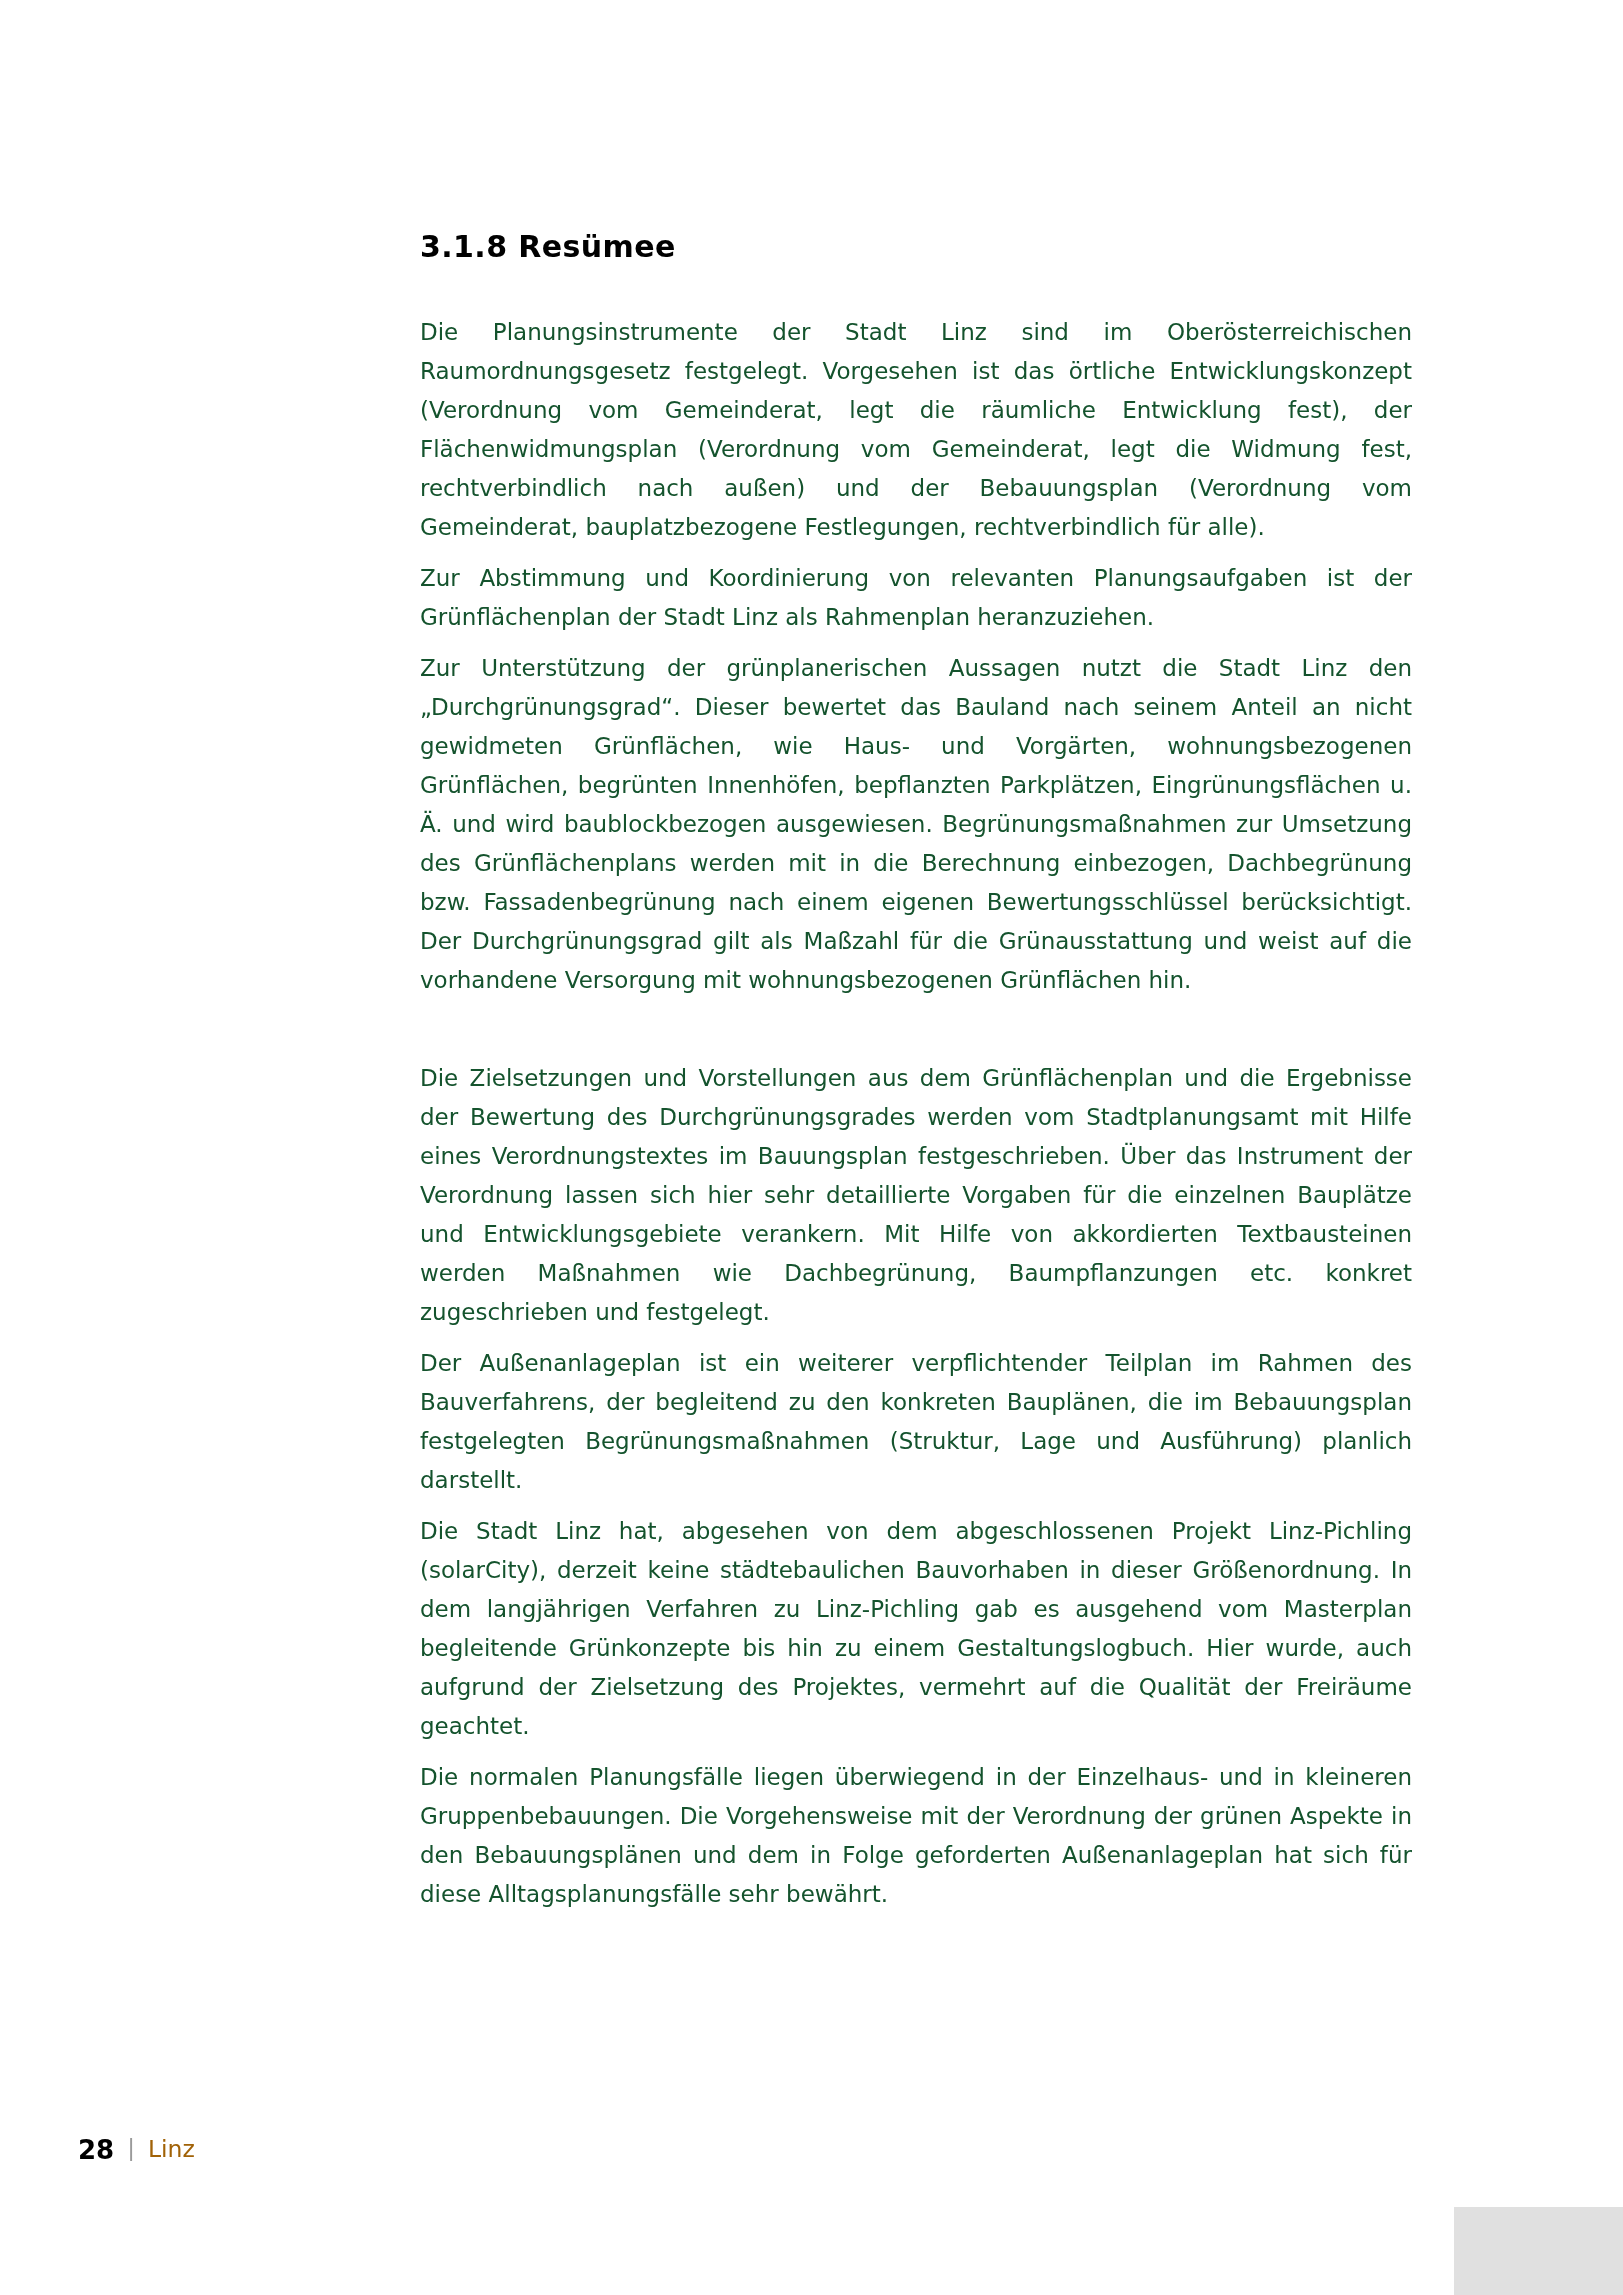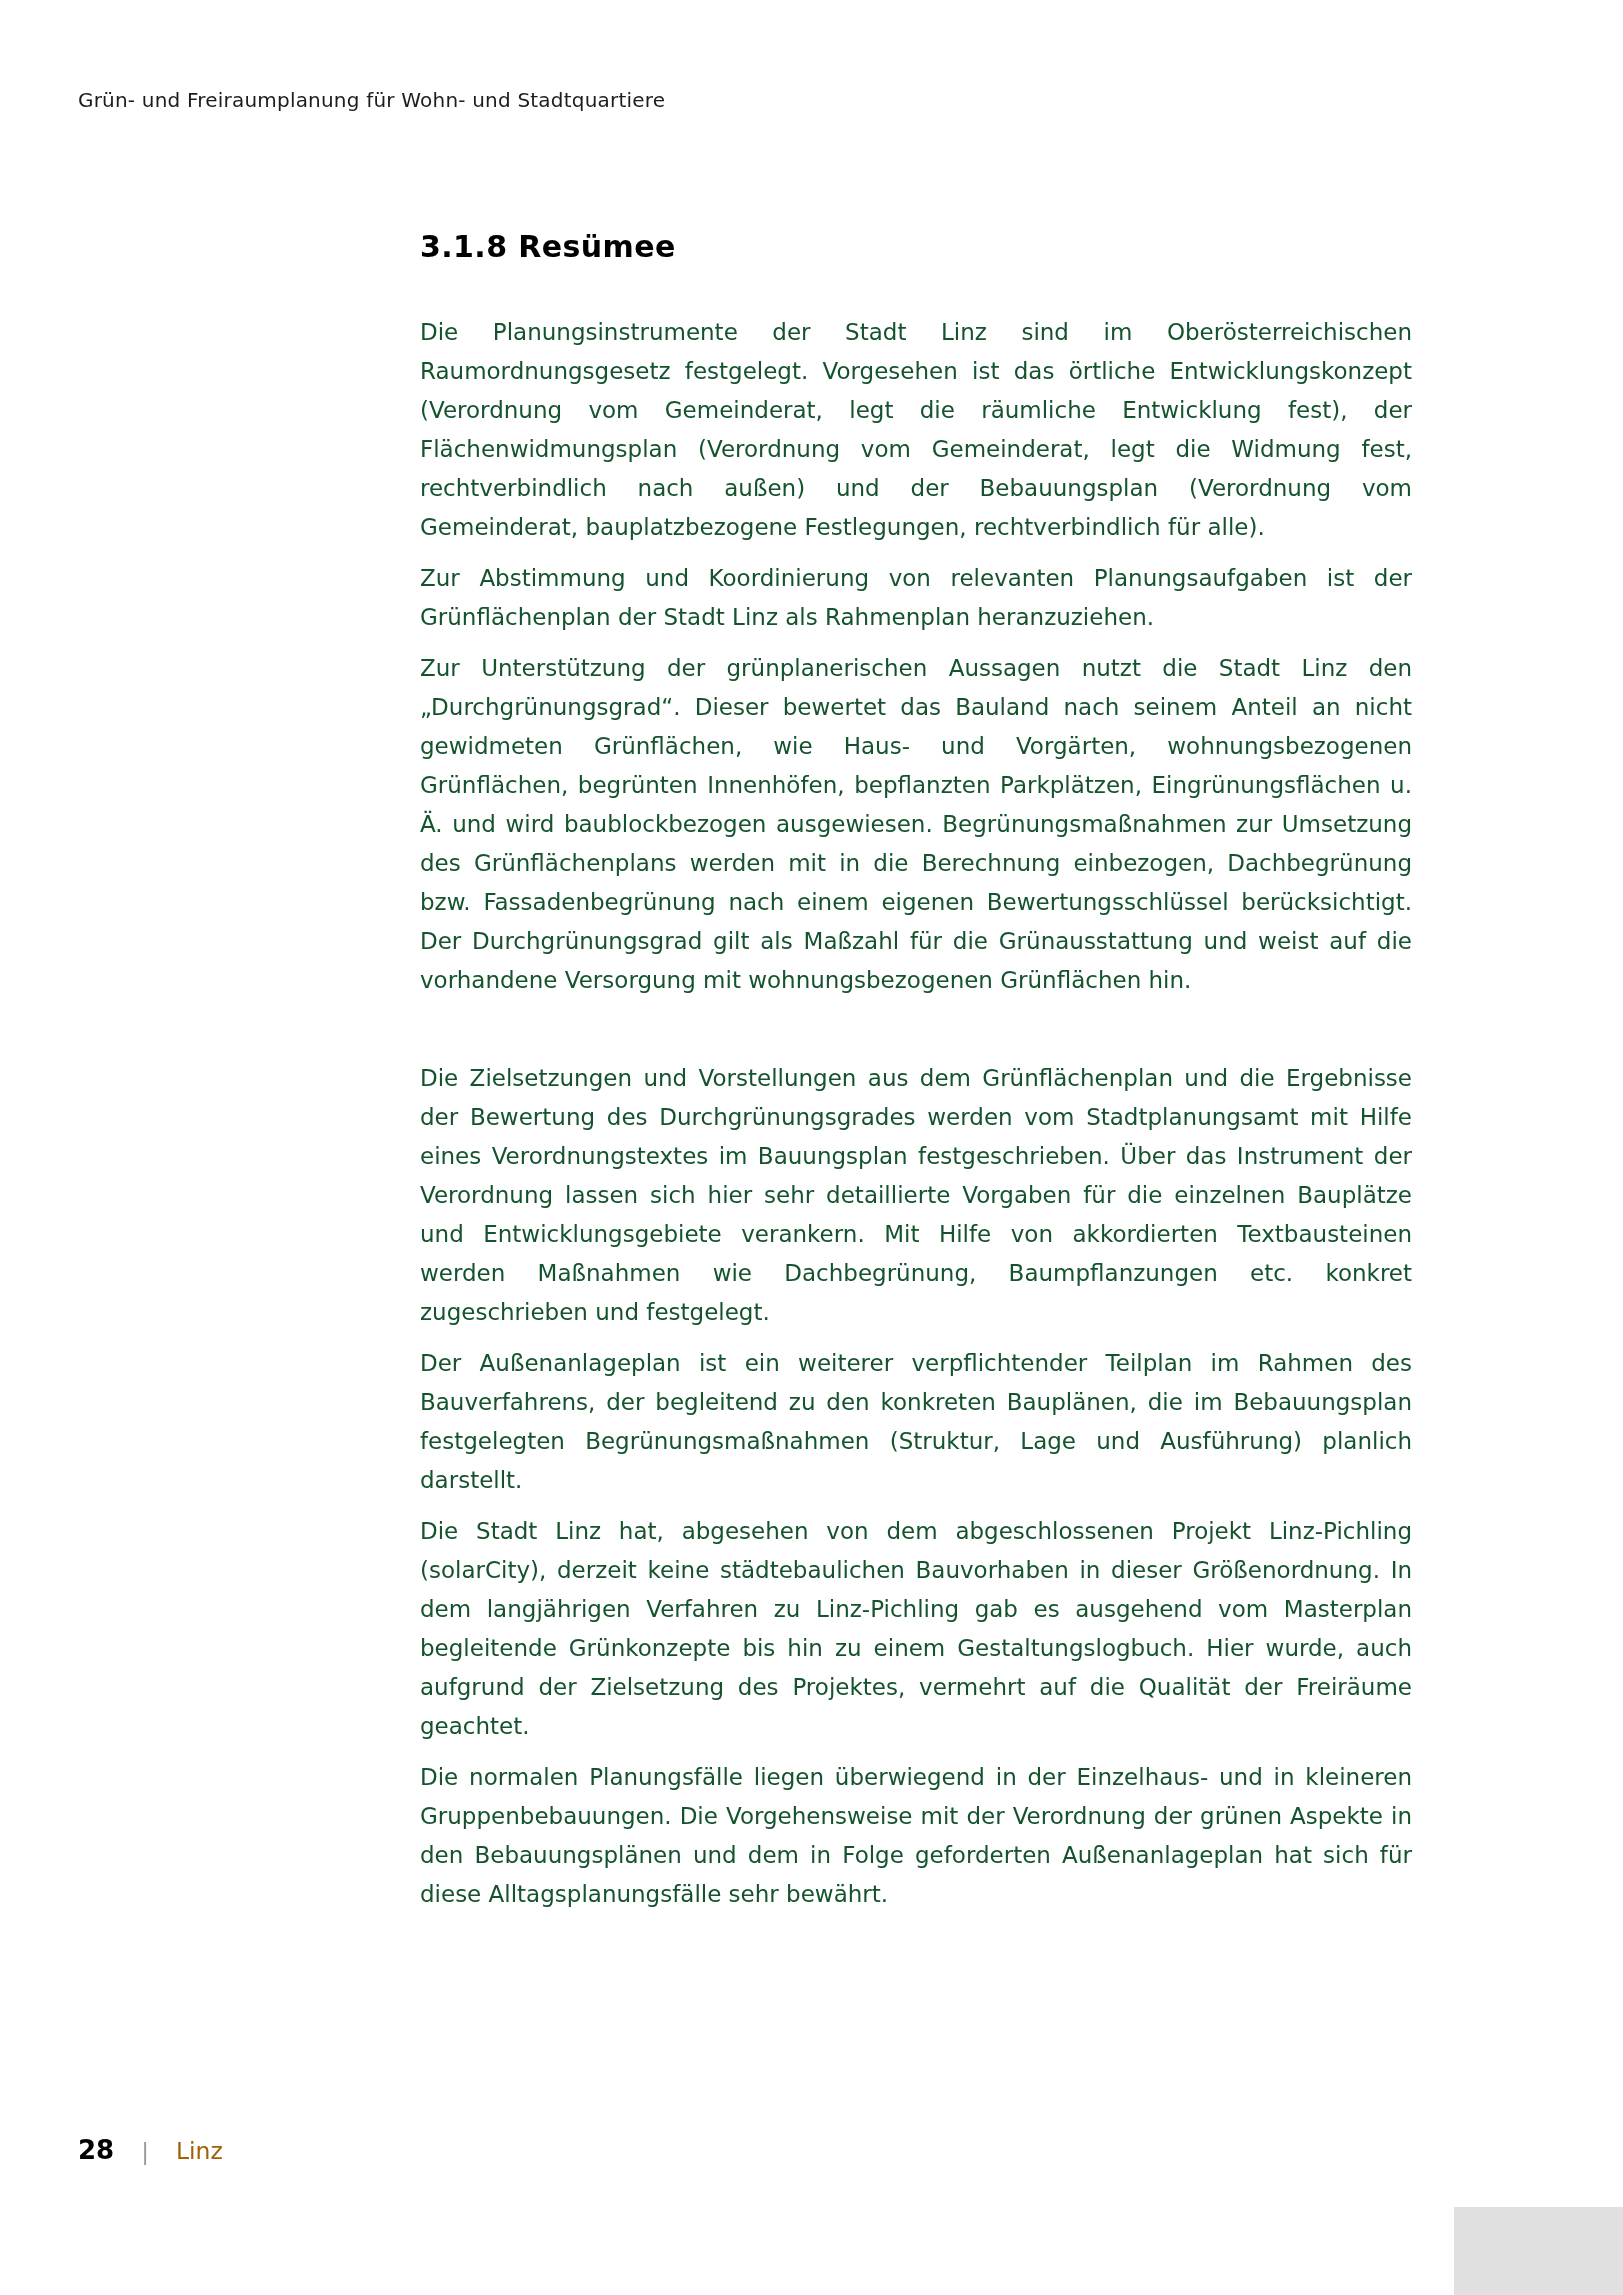--- a/index.html
+++ b/index.html
@@ -74,22 +74,22 @@
   .para.spaced {
     margin-top: 59px;
   }
 
   
   .footer {
     position: absolute;
     left: 78px;
     bottom: 130px;
     display: flex;
-    align-items: flex-end;
-    gap: 27px;
+    align-items: flex-start;
+    gap: 13px;
   }
   .footer .page-number {
     font-size: 26px;
     font-weight: bold;
     color: #000;
   }
   .footer .sep {
     font-size: 23px;
     color: #9a9a9a;
     font-weight: 400;
@@ -108,21 +108,20 @@
     width: 169px;
     height: 88px;
     background: #e0e0e0;
   }
 </style>
 </head>
 <body>
 
 <div class="page">
 
-  <div class="running-head">Grün- und Freiraumplanung für Wohn- und Stadtquartiere</div>
 
   <div class="content">
 
     <h1 class="section-title">3.1.8 Resümee</h1>
 
     <p class="para">Die Planungsinstrumente der Stadt Linz sind im Oberösterreichischen Raumordnungsgesetz festgelegt. Vorgesehen ist das örtliche Entwicklungskonzept (Verordnung vom Gemeinderat, legt die räumliche Entwicklung fest), der Flächenwidmungsplan (Verordnung vom Gemeinderat, legt die Widmung fest, rechtverbindlich nach außen) und der Bebauungsplan (Verordnung vom Gemeinderat, bauplatzbezogene Festlegungen, rechtverbindlich für alle).</p>
     <p class="para">Zur Abstimmung und Koordinierung von relevanten Planungsaufgaben ist der Grünflächenplan der Stadt Linz als Rahmenplan heranzuziehen.</p>
     <p class="para">Zur Unterstützung der grünplanerischen Aussagen nutzt die Stadt Linz den „Durchgrünungsgrad“. Dieser bewertet das Bauland nach seinem Anteil an nicht gewidmeten Grünflächen, wie Haus- und Vorgärten, wohnungsbezogenen Grünflächen, begrünten Innenhöfen, bepflanzten Parkplätzen, Eingrünungsflächen u. Ä. und wird baublockbezogen ausgewiesen. Begrünungsmaßnahmen zur Umsetzung des Grünflächenplans werden mit in die Berechnung einbezogen, Dachbegrünung bzw. Fassadenbegrünung nach einem eigenen Bewertungsschlüssel berücksichtigt. Der Durchgrünungsgrad gilt als Maßzahl für die Grünausstattung und weist auf die vorhandene Versorgung mit wohnungsbezogenen Grünflächen hin.</p>
     <p class="para spaced">Die Zielsetzungen und Vorstellungen aus dem Grünflächenplan und die Ergebnisse der Bewertung des Durchgrünungsgrades werden vom Stadtplanungsamt mit Hilfe eines Verordnungstextes im Bauungsplan festgeschrieben. Über das Instrument der Verordnung lassen sich hier sehr detaillierte Vorgaben für die einzelnen Bauplätze und Entwicklungsgebiete verankern. Mit Hilfe von akkordierten Textbausteinen werden Maßnahmen wie Dachbegrünung, Baumpflanzungen etc. konkret zugeschrieben und festgelegt.</p>
     <p class="para">Der Außenanlageplan ist ein weiterer verpflichtender Teilplan im Rahmen des Bauverfahrens, der begleitend zu den konkreten Bauplänen, die im Bebauungsplan festgelegten Begrünungsmaßnahmen (Struktur, Lage und Ausführung) planlich darstellt.</p>

